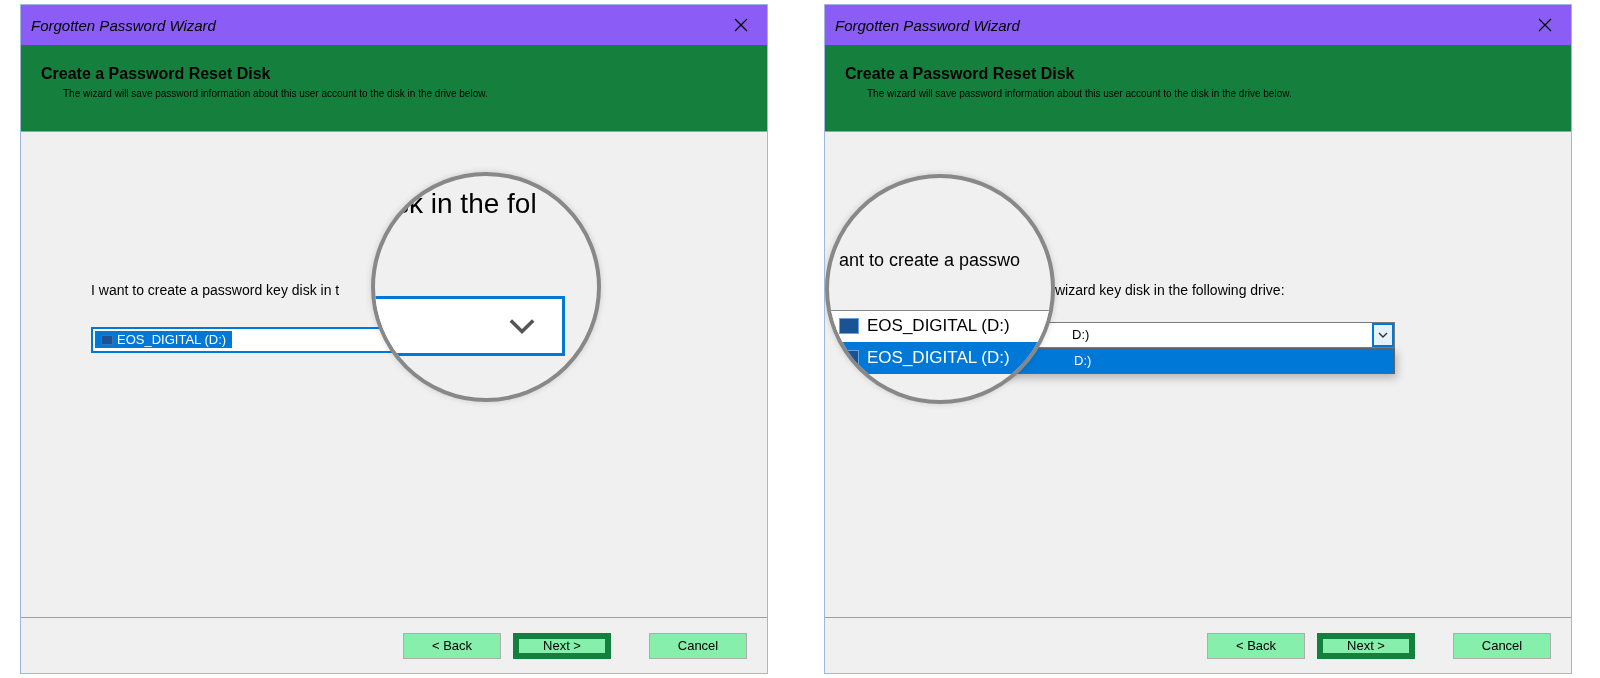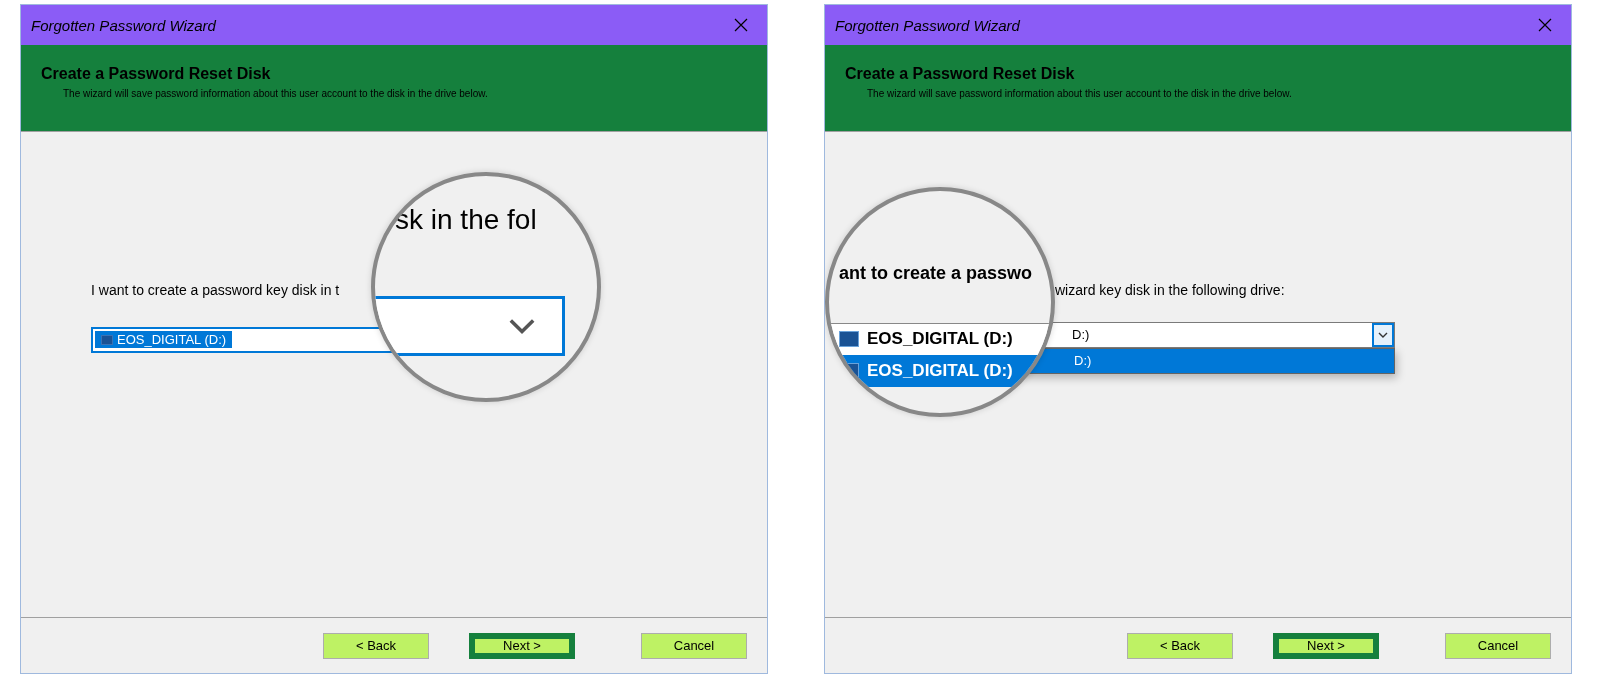--- a/index.html
+++ b/index.html
@@ -158,41 +158,41 @@
   height: 230px;
   border: 4px solid #888;
   border-radius: 50%;
   background: #f0f0f0;
   overflow: hidden;
   box-shadow: 0 0 6px rgba(0,0,0,0.15);
 }
 .mag-left { left: 350px; top: 40px; }
 .mag-left .zoom-text {
   position: absolute;
-  top: 28px; left: 20px;
+  top: 12px; left: 20px;
   font-size: 28px;
   font-weight: 400;
   color: #000;
   white-space: nowrap;
 }
 .mag-left .zoom-select {
   position: absolute;
   top: 120px; left: -30px;
   width: 220px;
   height: 60px;
   border: 3px solid #0078d7;
   background: #fff;
   display: flex;
   align-items: center;
   justify-content: flex-end;
   padding-right: 26px;
 }
 .mag-left .zoom-select svg { width: 28px; height: 18px; }
 
-.mag-right { left: 0px; top: 55px; font-weight: bold; }
+.mag-right { left: 0px; top: 42px; }
 .mag-right .zoom-text2 {
   position: absolute;
   top: 72px; left: 10px;
   font-size: 18px;
   color: #000;
   white-space: nowrap;
 }
 .mag-right .opt-row {
   position: absolute;
   left: -8px;
@@ -217,30 +217,29 @@
   height: 56px;
   border-top: 1px solid #a0a0a0;
   background: #f0f0f0;
   display: flex;
   justify-content: flex-end;
   align-items: center;
   gap: 12px;
   padding-right: 20px;
 }
 .btn {
-  width: 106px;
+  width: 98px;
   height: 26px;
-  background: #bef264;
+  background: #86efac;
   border: 1px solid #adadad;
   font-size: 13px;
   cursor: pointer;
   display: flex;
   align-items: center;
   justify-content: center;
-  margin-left: 28px;
 }
 .btn.primary {
   border: 6px solid #15803d;
 }
 .gap { width: 14px; }
 </style>
 </head>
 <body>
 
 <div class="window">

